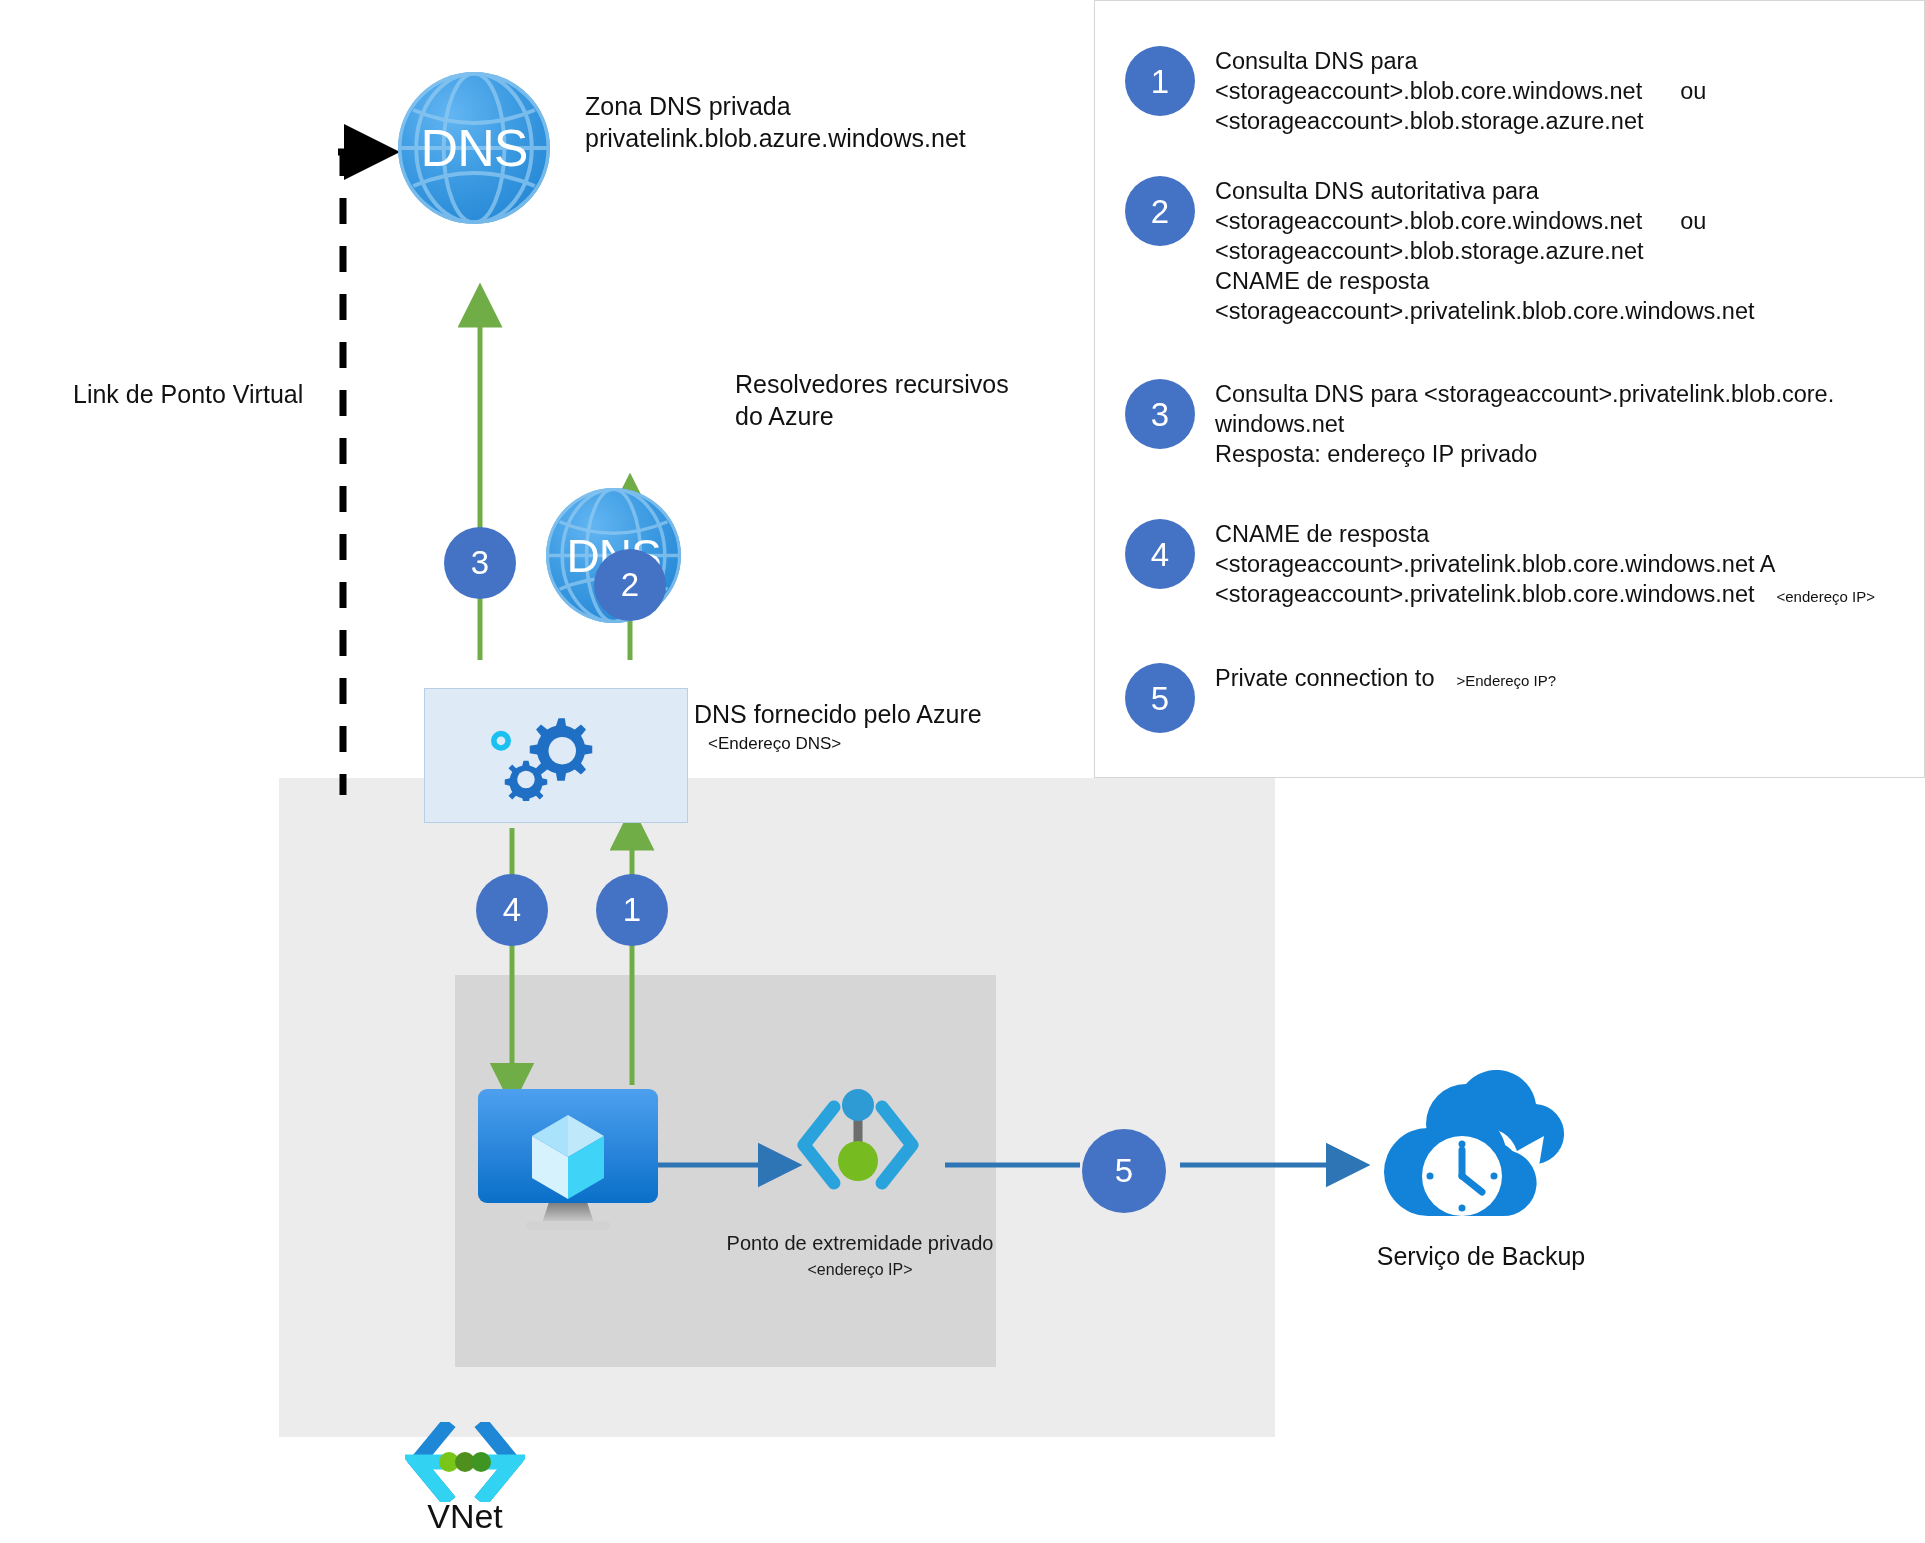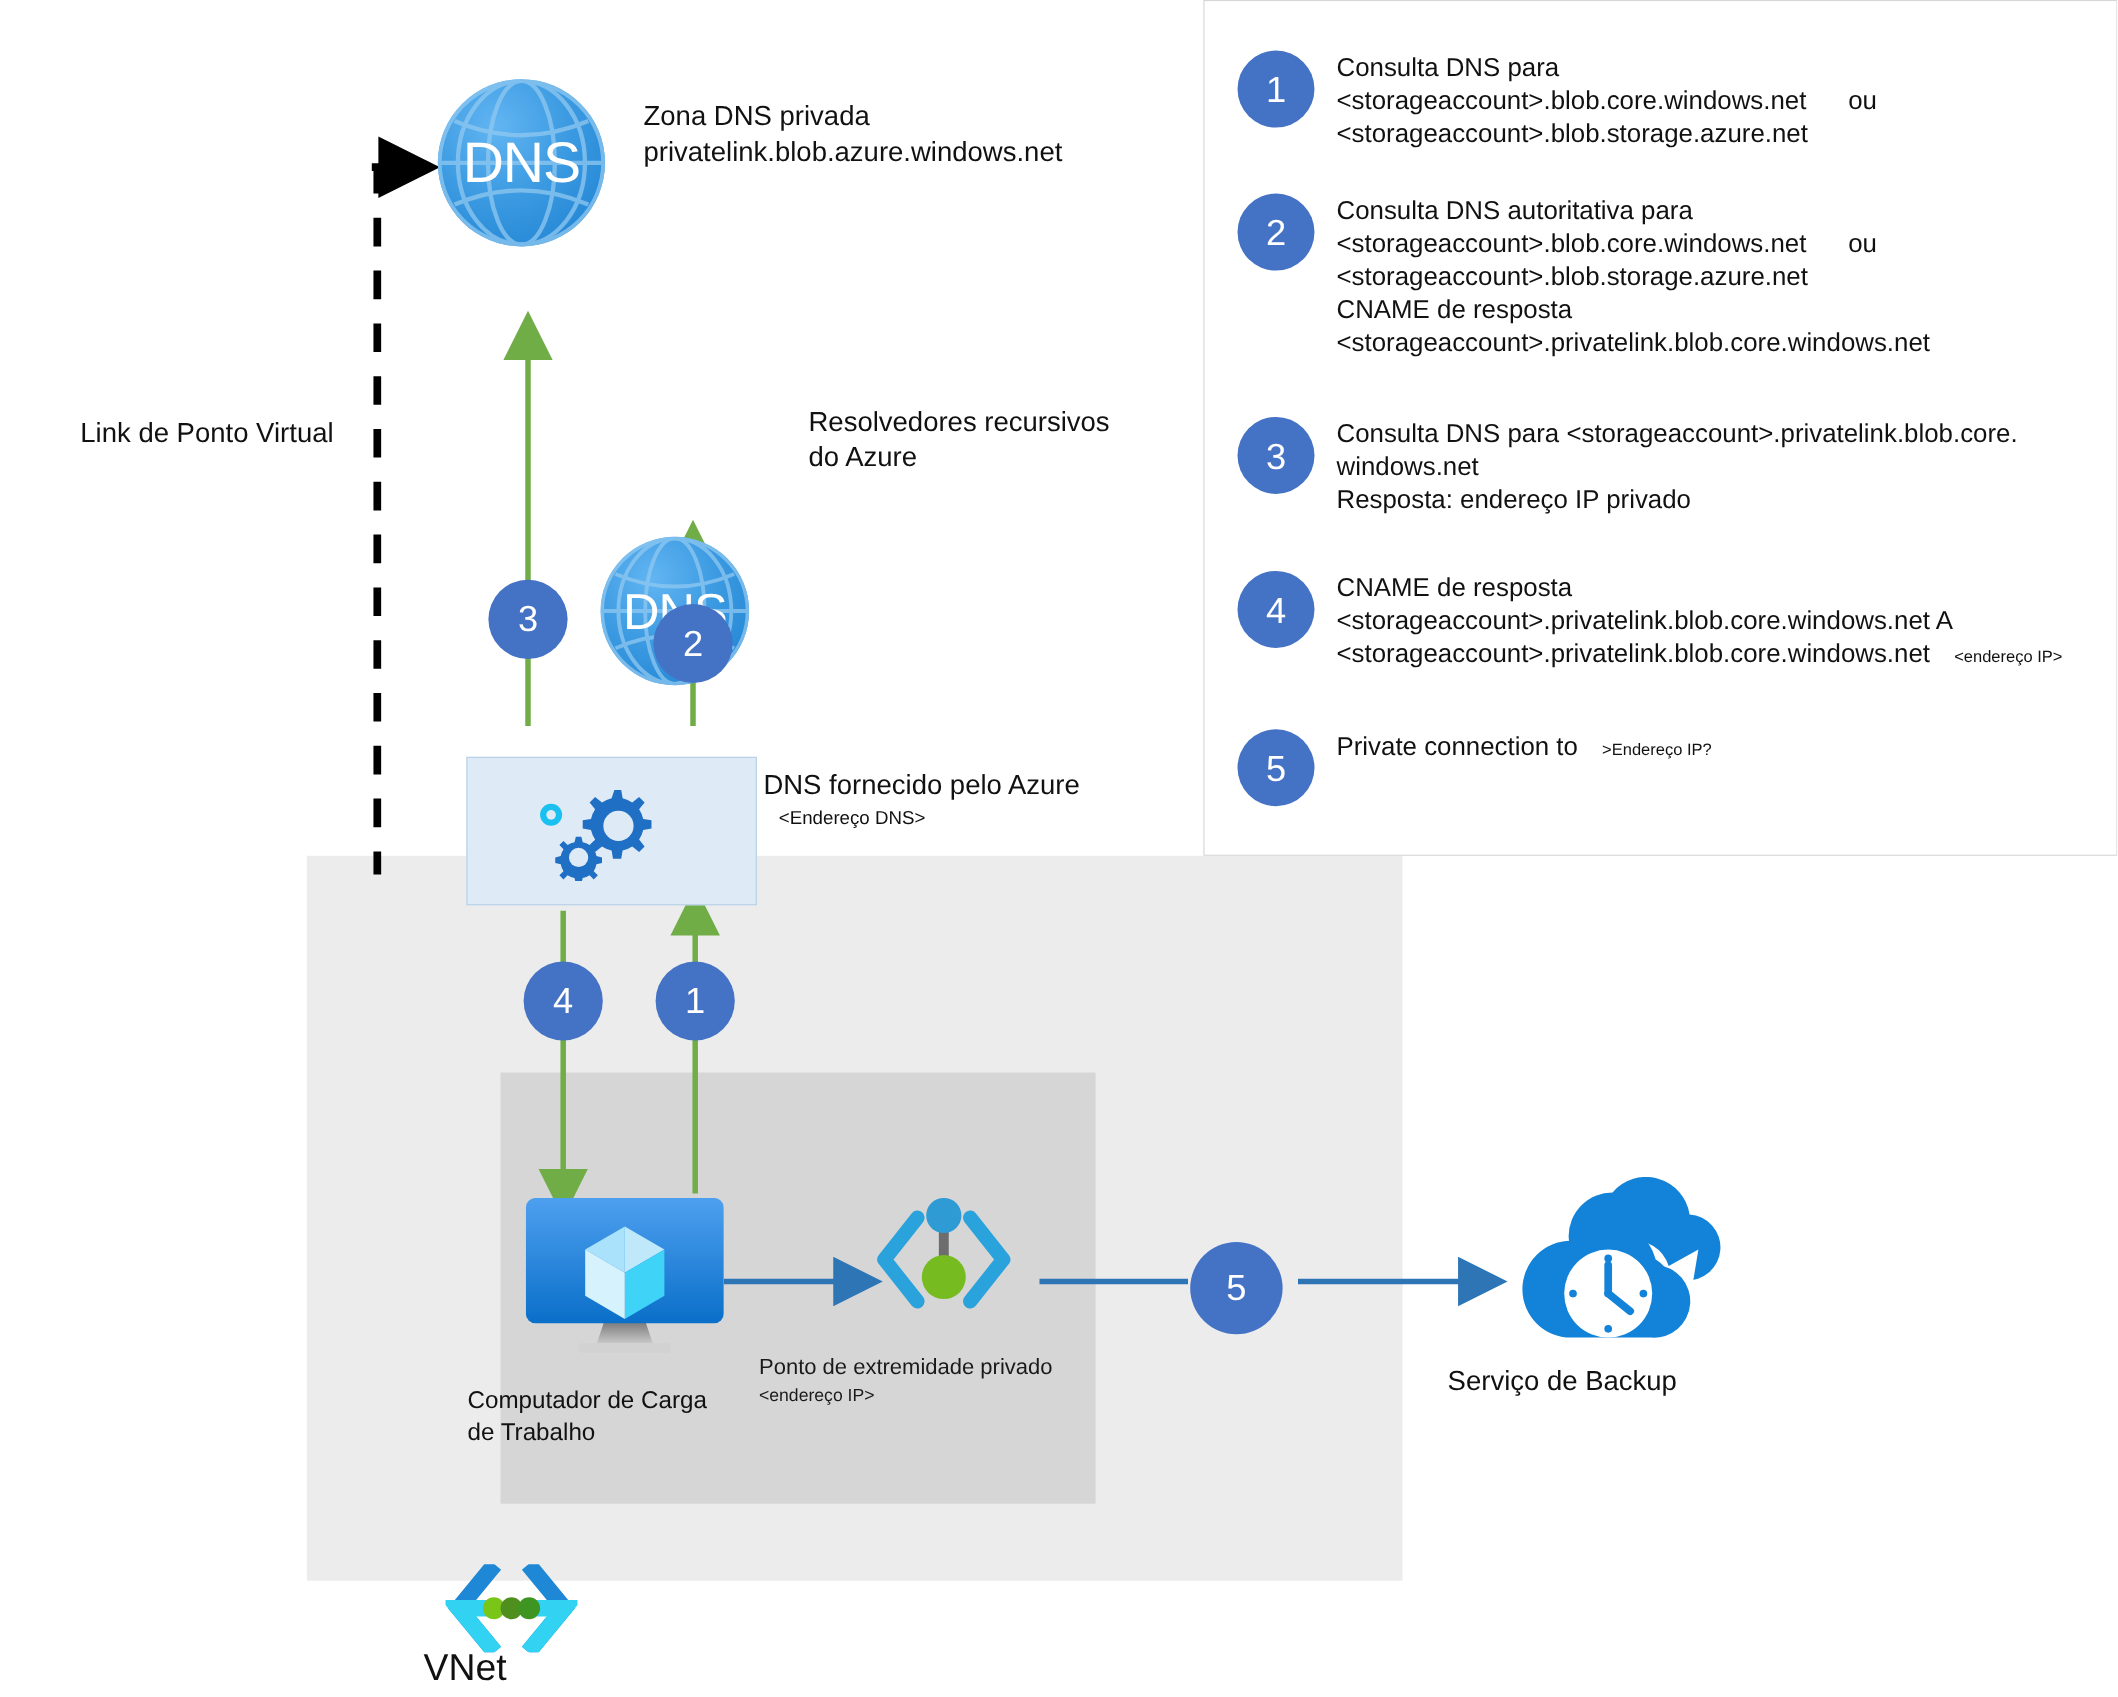--- a/index.html
+++ b/index.html
@@ -31,21 +31,21 @@
 
   
   #azure-dns-box{
     left:424px; top:688px; width:264px; height:135px;
     background:#deeaf6; border:1px solid #b6cfe6; box-sizing:border-box;
   }
 
   
   .lbl{font-size:25px;line-height:32px;color:#111;}
   .lbl-sm{font-size:17px;color:#111;}
-  .lbl-c{}
+  .lbl-c{text-align:center;}
 
   
   .step-circle{
     width:72px;height:72px;border-radius:50%;
     background:#4472c4;color:#fff;
     display:flex;align-items:center;justify-content:center;
     font-size:33px;
   }
 
   
@@ -176,24 +176,20 @@
       <rect x="48" y="132" width="84" height="9" rx="4" fill="#d2d2d2"></rect>
       <rect x="0" y="0" width="180" height="114" rx="9" fill="url(#mon-g)"></rect>
       <g>
         <polygon points="90,26 126,47 126,47 90,68" fill="#bfe9fb"></polygon>
         <polygon points="90,26 54,47 90,68" fill="#a9e2fa"></polygon>
         <polygon points="90,68 126,47 126,89 90,110" fill="#3fd3f7"></polygon>
         <polygon points="90,68 54,47 54,89 90,110" fill="#d6f2fc"></polygon>
       </g>
     </svg>
   </div>
-  <div class="abs lbl lbl-c" style="left:425px;top:1258px;width:290px;font-size:22px;line-height:29px;">
-    <div>Computador de Carga</div>
-    <div>de Trabalho</div>
-  </div>
 
   <div class="abs" style="left:788px;top:1085px;width:140px;height:120px;">
     <svg viewBox="0 0 140 120" width="140" height="120">
       <path d="M46 22 L16 60 L46 98" fill="none" stroke="#2aa3dc" stroke-width="13" stroke-linecap="round" stroke-linejoin="round"></path>
       <path d="M94 22 L124 60 L94 98" fill="none" stroke="#2aa3dc" stroke-width="13" stroke-linecap="round" stroke-linejoin="round"></path>
       <line x1="70" y1="22" x2="70" y2="72" stroke="#6d6d6d" stroke-width="9"></line>
       <circle cx="70" cy="20" r="16" fill="#2f9bd4"></circle>
       <circle cx="70" cy="76" r="20" fill="#76bc21"></circle>
     </svg>
   </div>

